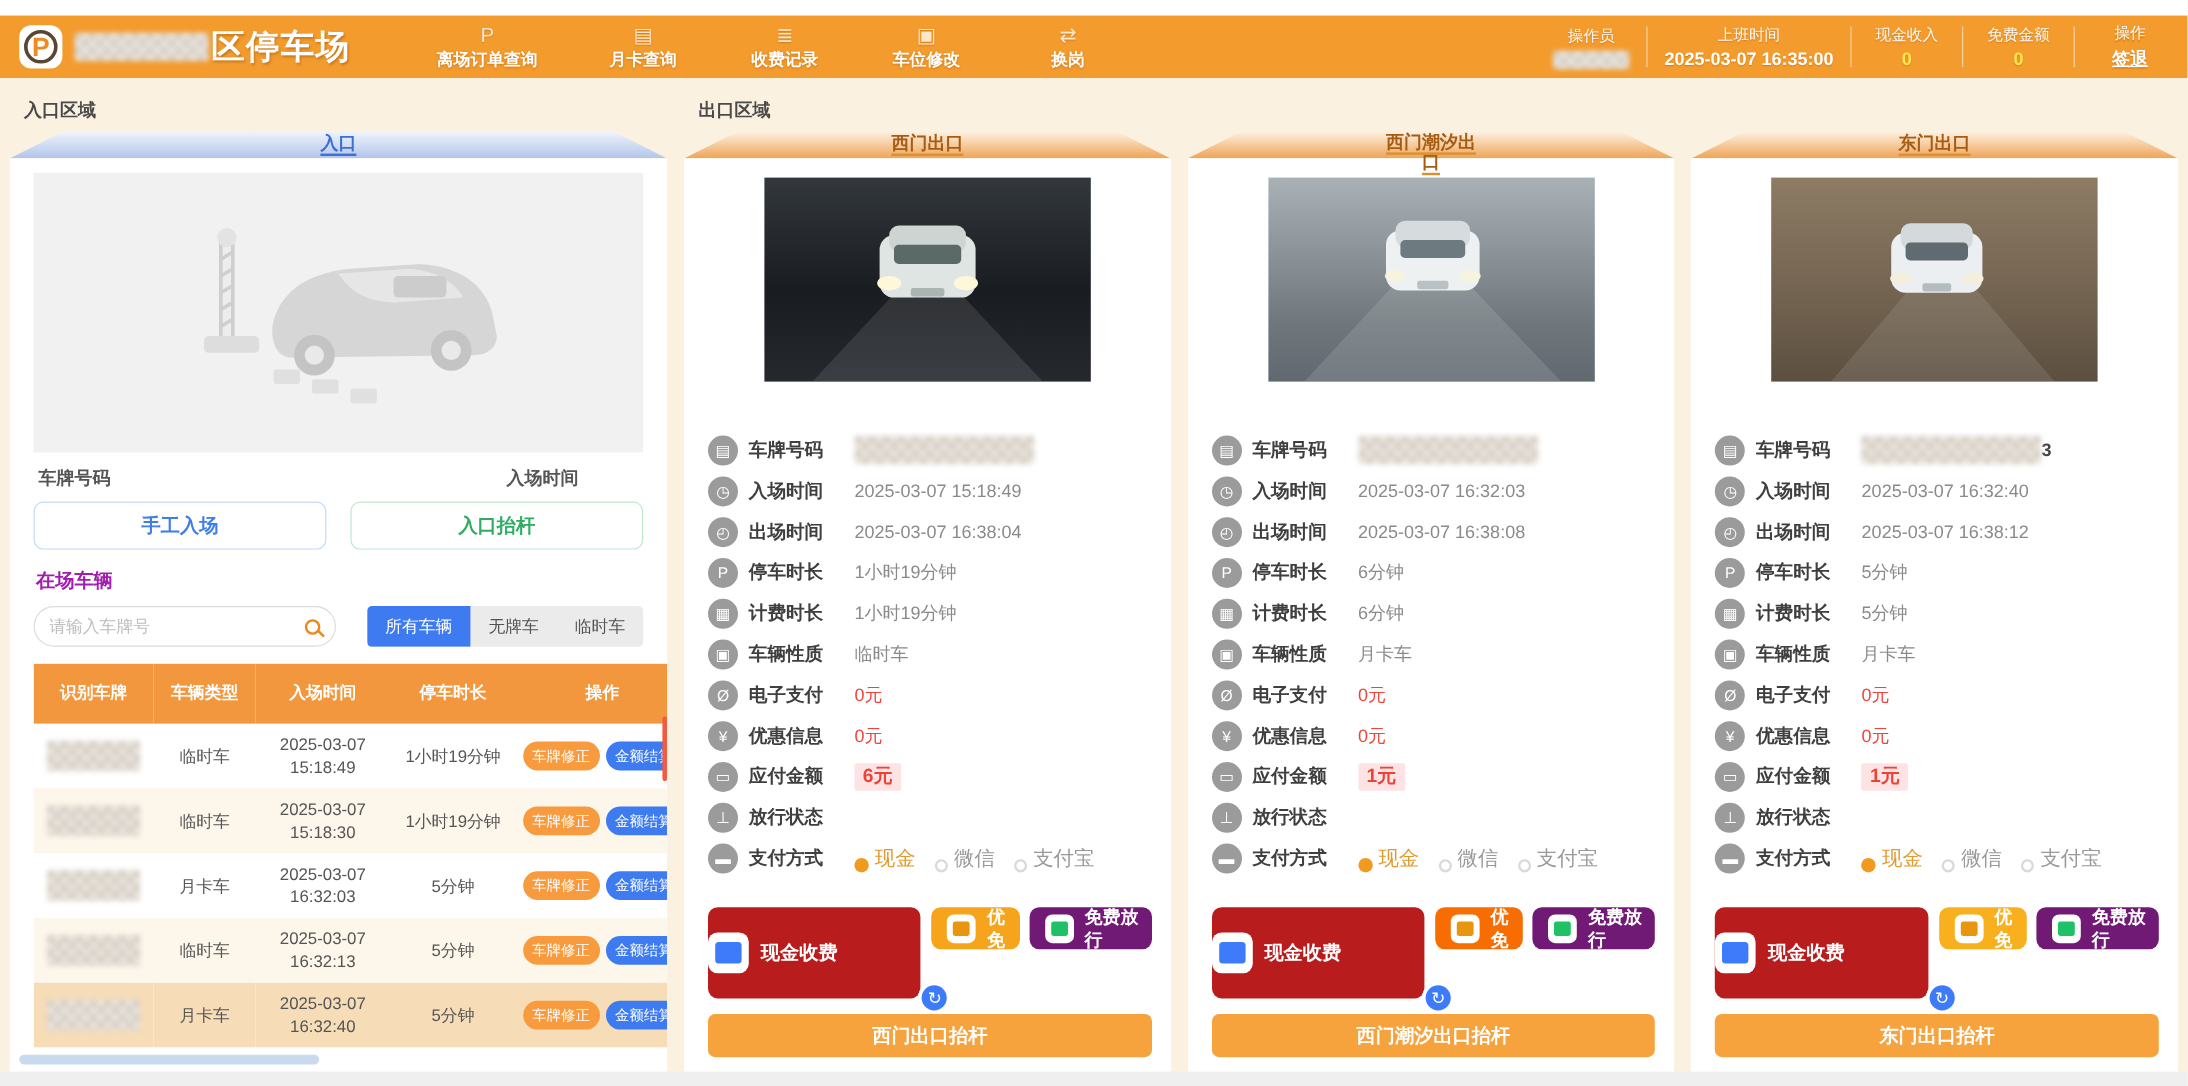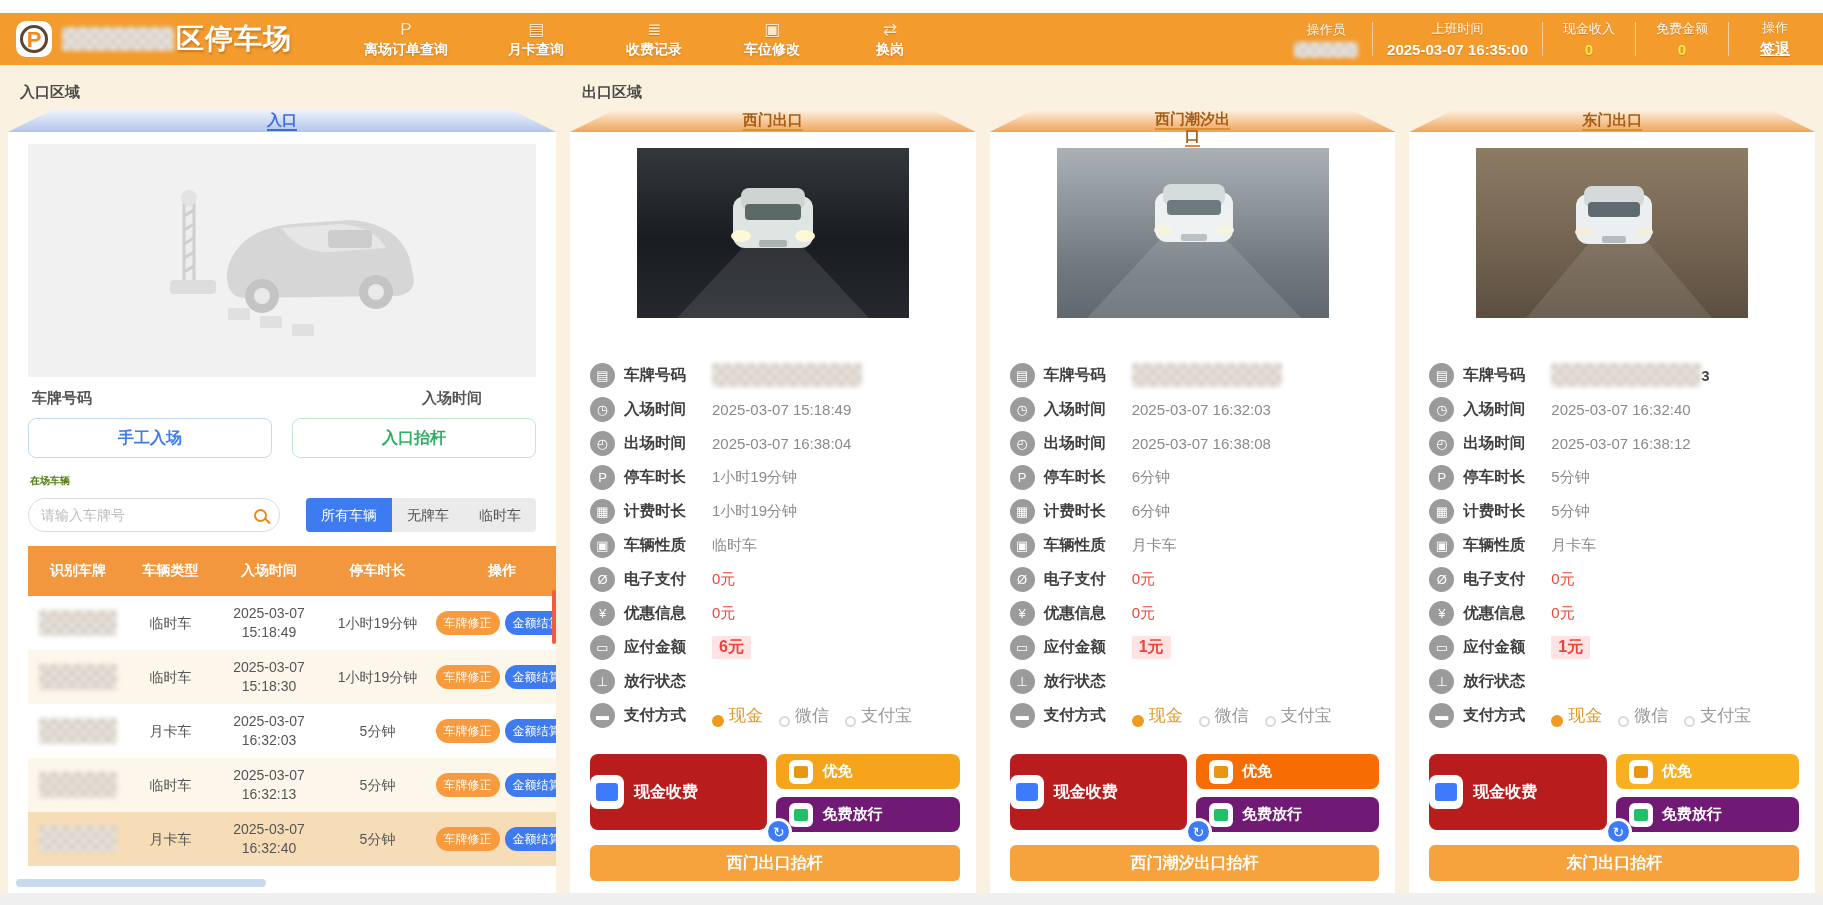--- a/index.html
+++ b/index.html
@@ -44,21 +44,21 @@
   .tab.wrap .tab-label { max-width:84px; line-height:17px; }
   .card { background:#fff; flex:1 1 auto; display:flex; flex-direction:column; overflow:hidden; position:relative; }
 
   
   .ph-img { margin:12px 20px 0; height:233px; background:#f1f1f1; display:flex; align-items:center; justify-content:center; }
   .plate-row { display:flex; justify-content:space-between; padding:12px 74px 0 24px; font-size:15px; font-weight:bold; color:#555; }
   .entry-btns { display:flex; gap:20px; padding:10px 20px 0; }
   .btn-outline { flex:1; height:40px; border-radius:8px; background:#fff; font-size:16px; font-weight:bold; cursor:pointer; display:flex; align-items:center; justify-content:center; }
   .btn-manual { border:1px solid #c3d9f6; color:#3f7ee8; }
   .btn-lift-in { border:1px solid #bfe8cf; color:#2fae63; }
-  .onsite-title { padding:16px 22px 4px; font-size:10px; font-weight:bold; color:#4d7c0f;font-family:Liberation Mono, monospace; }
+  .onsite-title { padding:16px 22px 4px; font-size:16px; font-weight:bold; color:#a21caf;font-family:Liberation Mono, monospace; }
   .search-row { display:flex; align-items:center; padding:6px 20px 0; gap:14px; }
   .search-box { width:252px; height:34px; border:1px solid #dcdcdc; border-radius:17px; display:flex; align-items:center; padding:0 12px; background:#fff; }
   .search-box input { border:none; outline:none; flex:1; font-size:14px; color:#555; font-family:inherit; background:transparent; }
   .search-box input::placeholder { color:#bdbdbd; }
   .mag { width:13px; height:13px; border:2px solid #f08519; border-radius:50%; position:relative; flex:none; cursor:pointer; }
   .mag::after { content:""; position:absolute; width:7px; height:2px; background:#f08519; transform:rotate(45deg); right:-6px; bottom:-2px; }
   .filters { display:flex; background:#ebebeb; border-radius:4px; overflow:hidden; margin-left:auto; }
   .filter { height:34px; line-height:34px; padding:0 15px; font-size:14px; color:#555; cursor:pointer; white-space:nowrap; }
   .filter.active { background:#3f7bf0; color:#fff; }
   .tbl-wrap { margin:14px 0 0 20px; position:relative; overflow:hidden; flex:none; }
@@ -92,21 +92,21 @@
   .pay-opts { display:flex; align-items:center; gap:16px; }
   .pay-opt { display:flex; align-items:flex-end; gap:5px; font-size:17px; color:#999; cursor:pointer; }
   .pay-opt.sel { color:#e09a30; }
   .radio { width:11px; height:11px; border-radius:50%; border:2px solid #d9d9d9; background:#fff; }
   .pay-opt.sel .radio { border:none; background:#f09a1f; width:12px; height:12px; }
   .btn-zone { padding:12px 16px 0 20px; position:relative; margin-top:auto; }
   .btn-grid { display:flex; gap:9px; position:relative; }
   .btn-cash { flex:0 0 48%; height:76px; background:#b91c1c; border-radius:8px; color:#fff; font-size:16px; font-weight:bold; display:flex; align-items:center; gap:10px; cursor:pointer; }
   .cash-ico { width:34px; height:34px; background:#fff; border-radius:8px; position:relative; flex:none; }
   .cash-ico::after { content:""; position:absolute; inset:8px 6px; background:#3e7bfa; border-radius:3px; }
-  .btn-stack { flex:1; display:flex; flex-direction:column; gap:8px; }
+  .btn-stack { flex:1; display:flex; flex-direction:row; gap:8px; }
   .btn-small { height:35px; border-radius:8px; color:#fff; font-size:15px; font-weight:bold; display:flex; align-items:center; padding-left:13px; gap:9px; cursor:pointer; }
   .btn-free { background:#701a75; }
   .sm-ico { width:24px; height:24px; background:#fff; border-radius:6px; position:relative; flex:none; }
   .sm-ico::after { content:""; position:absolute; inset:6px 5px; border-radius:2px; }
   .yo-ico::after { background:#e8950f; }
   .fr-ico::after { background:#1fc167; }
   .refresh { position:absolute; left:calc(48% - 2px); bottom:-13px; width:27px; height:27px; border-radius:50%; background:#3e7bfa; border:3px solid #fff; color:#fff; font-size:14px; line-height:22px; text-align:center; cursor:pointer; z-index:3; }
   .btn-liftbar { margin:13px 16px 12px 20px; height:36px; background:#f6a23d; border-radius:6px; color:#fff; font-size:16px; font-weight:bold; display:flex; align-items:center; justify-content:center; cursor:pointer; }
 
   .footer-strip { height:12px; background:#efefef; }

